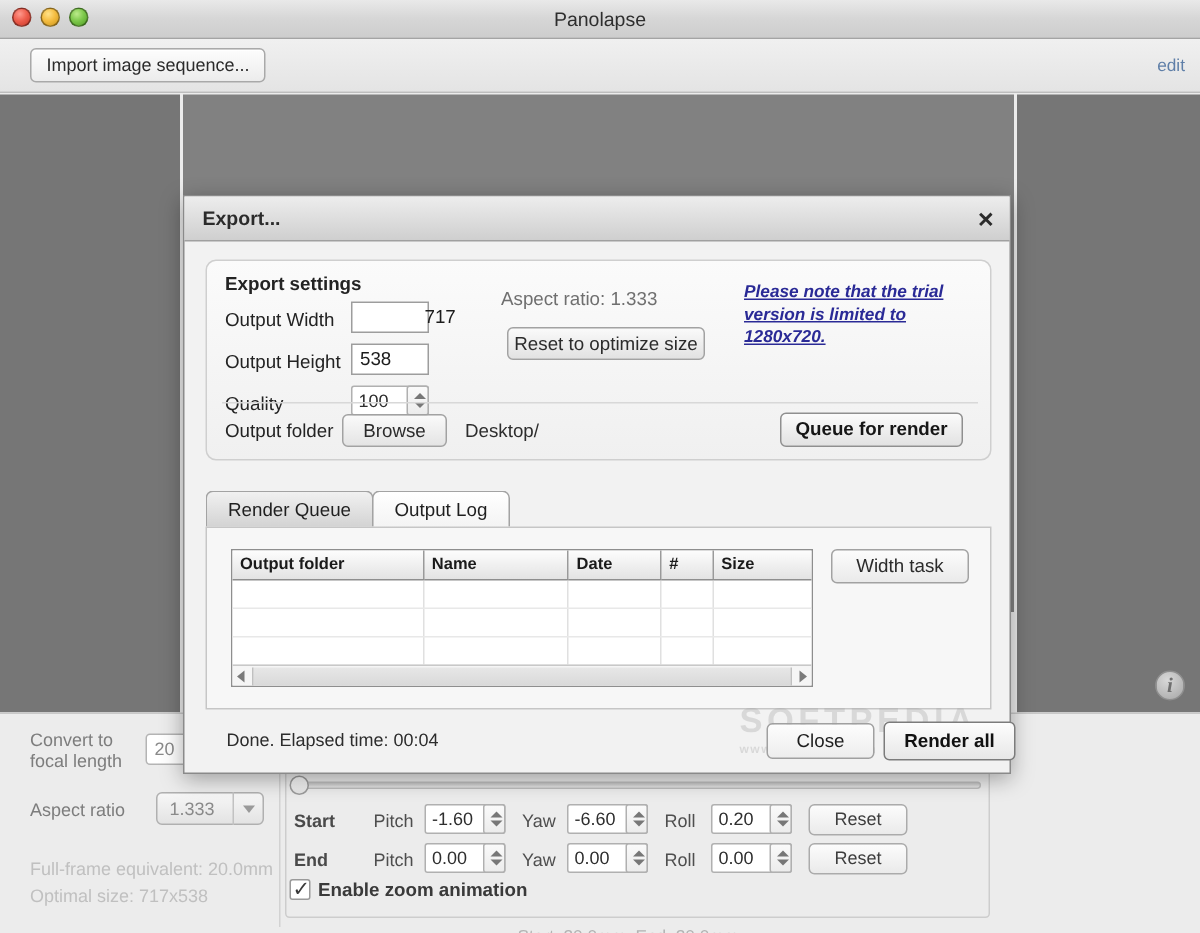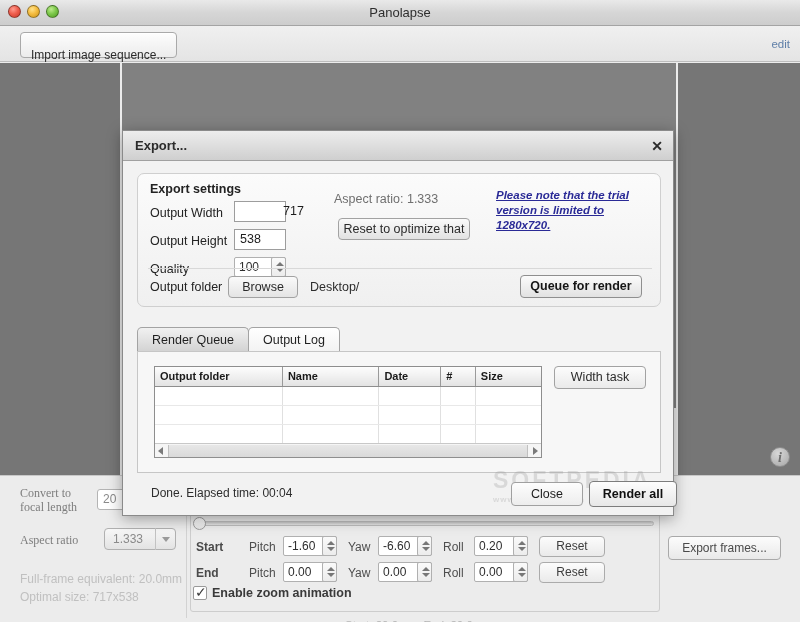--- a/index.html
+++ b/index.html
@@ -37,21 +37,21 @@
   }
 
   
   .toolbar {
     position:absolute; left:0; top:26px; width:800px; height:36px;
     background: linear-gradient(to bottom,#f0f0f0 0%, #e4e4e4 100%);
     border-bottom:1px solid #bdbdbd;
   }
   .import-btn {
     position:absolute; left:20px; top:6px;
-    height:23px; padding:12px 10px;
+    height:23px; padding:0 10px;
     background: linear-gradient(to bottom,#fdfdfd 0%, #ececec 100%);
     border:1px solid #a9a9a9; border-radius:4px;
     font-size:12px; color:#2b2b2b; line-height:21px;
     box-shadow: 0 1px 0 rgba(255,255,255,.8) inset;
   }
   .file-info {
     position:absolute; right:28px; top:0; height:36px; line-height:36px;
     font-size:11.5px; color:#9a9a9a;
   }
   .file-info b { color:#8e8e8e; font-weight:bold; font-size:12px;}
@@ -77,21 +77,21 @@
     color:#6f6f6f; font-family:"Liberation Serif", serif; font-style:italic;
     font-size:14px; font-weight:bold; text-align:center; line-height:20px;
     border:1px solid #8e8e8e;
   }
 
   
   .bottom {
     position:absolute; left:0; top:475px; width:800px; height:147px;
     background:#ececec; border-top:1px solid #c8c8c8;
   }
-  .bl-label { position:absolute; color:#7d7d7d; font-size:12px;font-family:Liberation Serif, serif; }
+  .bl-label { position:absolute; color:#7d7d7d; font-size:12px; }
   .convert-lbl { left:20px; top:486px; line-height:14px; }
   .ar-lbl { left:20px; top:533px; }
   .focal-box {
     position:absolute; left:97px; top:489px; width:36px; height:21px;
     background:#fff; border:1px solid #b4b4b4; border-radius:3px;
     color:#8a8a8a; font-size:12px; line-height:19px; padding-left:5px;
   }
   .ar-select {
     position:absolute; left:104px; top:528px; width:72px; height:22px;
     background: linear-gradient(to bottom,#f7f7f7,#e3e3e3);
@@ -390,21 +390,20 @@
   <div class="spin" style="left:474px; top:562px; width:54px;">
     <span class="val">0.00</span>
     <span class="btns"></span>
   </div>
   <div class="reset-btn" style="left:539px; top:562px;">Reset</div>
 
   <div class="chk"></div>
   <div class="chk-lbl">Enable zoom animation</div>
   <div class="zoom-note">Start: 20.0mm, End: 20.0mm</div>
 
-  <div class="export-frames-btn">Export frames...</div>
 
   <div class="dialog">
 
     <div class="dlg-title">
       <div class="t">Export...</div>
       <div class="dlg-close">✕</div>
     </div>
 
     <div class="settings-box">
       <div class="settings-title">Export settings</div>
@@ -415,21 +414,21 @@
       <div class="st-lbl" style="left:12px; top:60px;">Output Height</div>
       <div class="txtbox" style="left:96px; top:55px; width:52px; height:21px; line-height:19px;">538</div>
 
       <div class="st-lbl" style="left:12px; top:88px;">Quality</div>
       <div class="spin" style="left:96px; top:83px; width:52px;">
         <span class="val">100</span>
         <span class="btns"></span>
       </div>
 
       <div class="aspect-note">Aspect ratio: 1.333</div>
-      <div class="reset-opt-btn">Reset to optimize that</div>
+      <div class="reset-opt-btn">Reset to optimize size</div>
       <div class="trial-note">Please note that the trial version is limited to 1280x720.</div>
 
       <div class="hr-line"></div>
 
       <div class="st-lbl" style="left:12px; top:106px;">Output folder</div>
       <div class="browse-btn">Browse</div>
       <div class="folder-path">Desktop/</div>
       <div class="queue-btn">Queue for render</div>
     </div>
 

